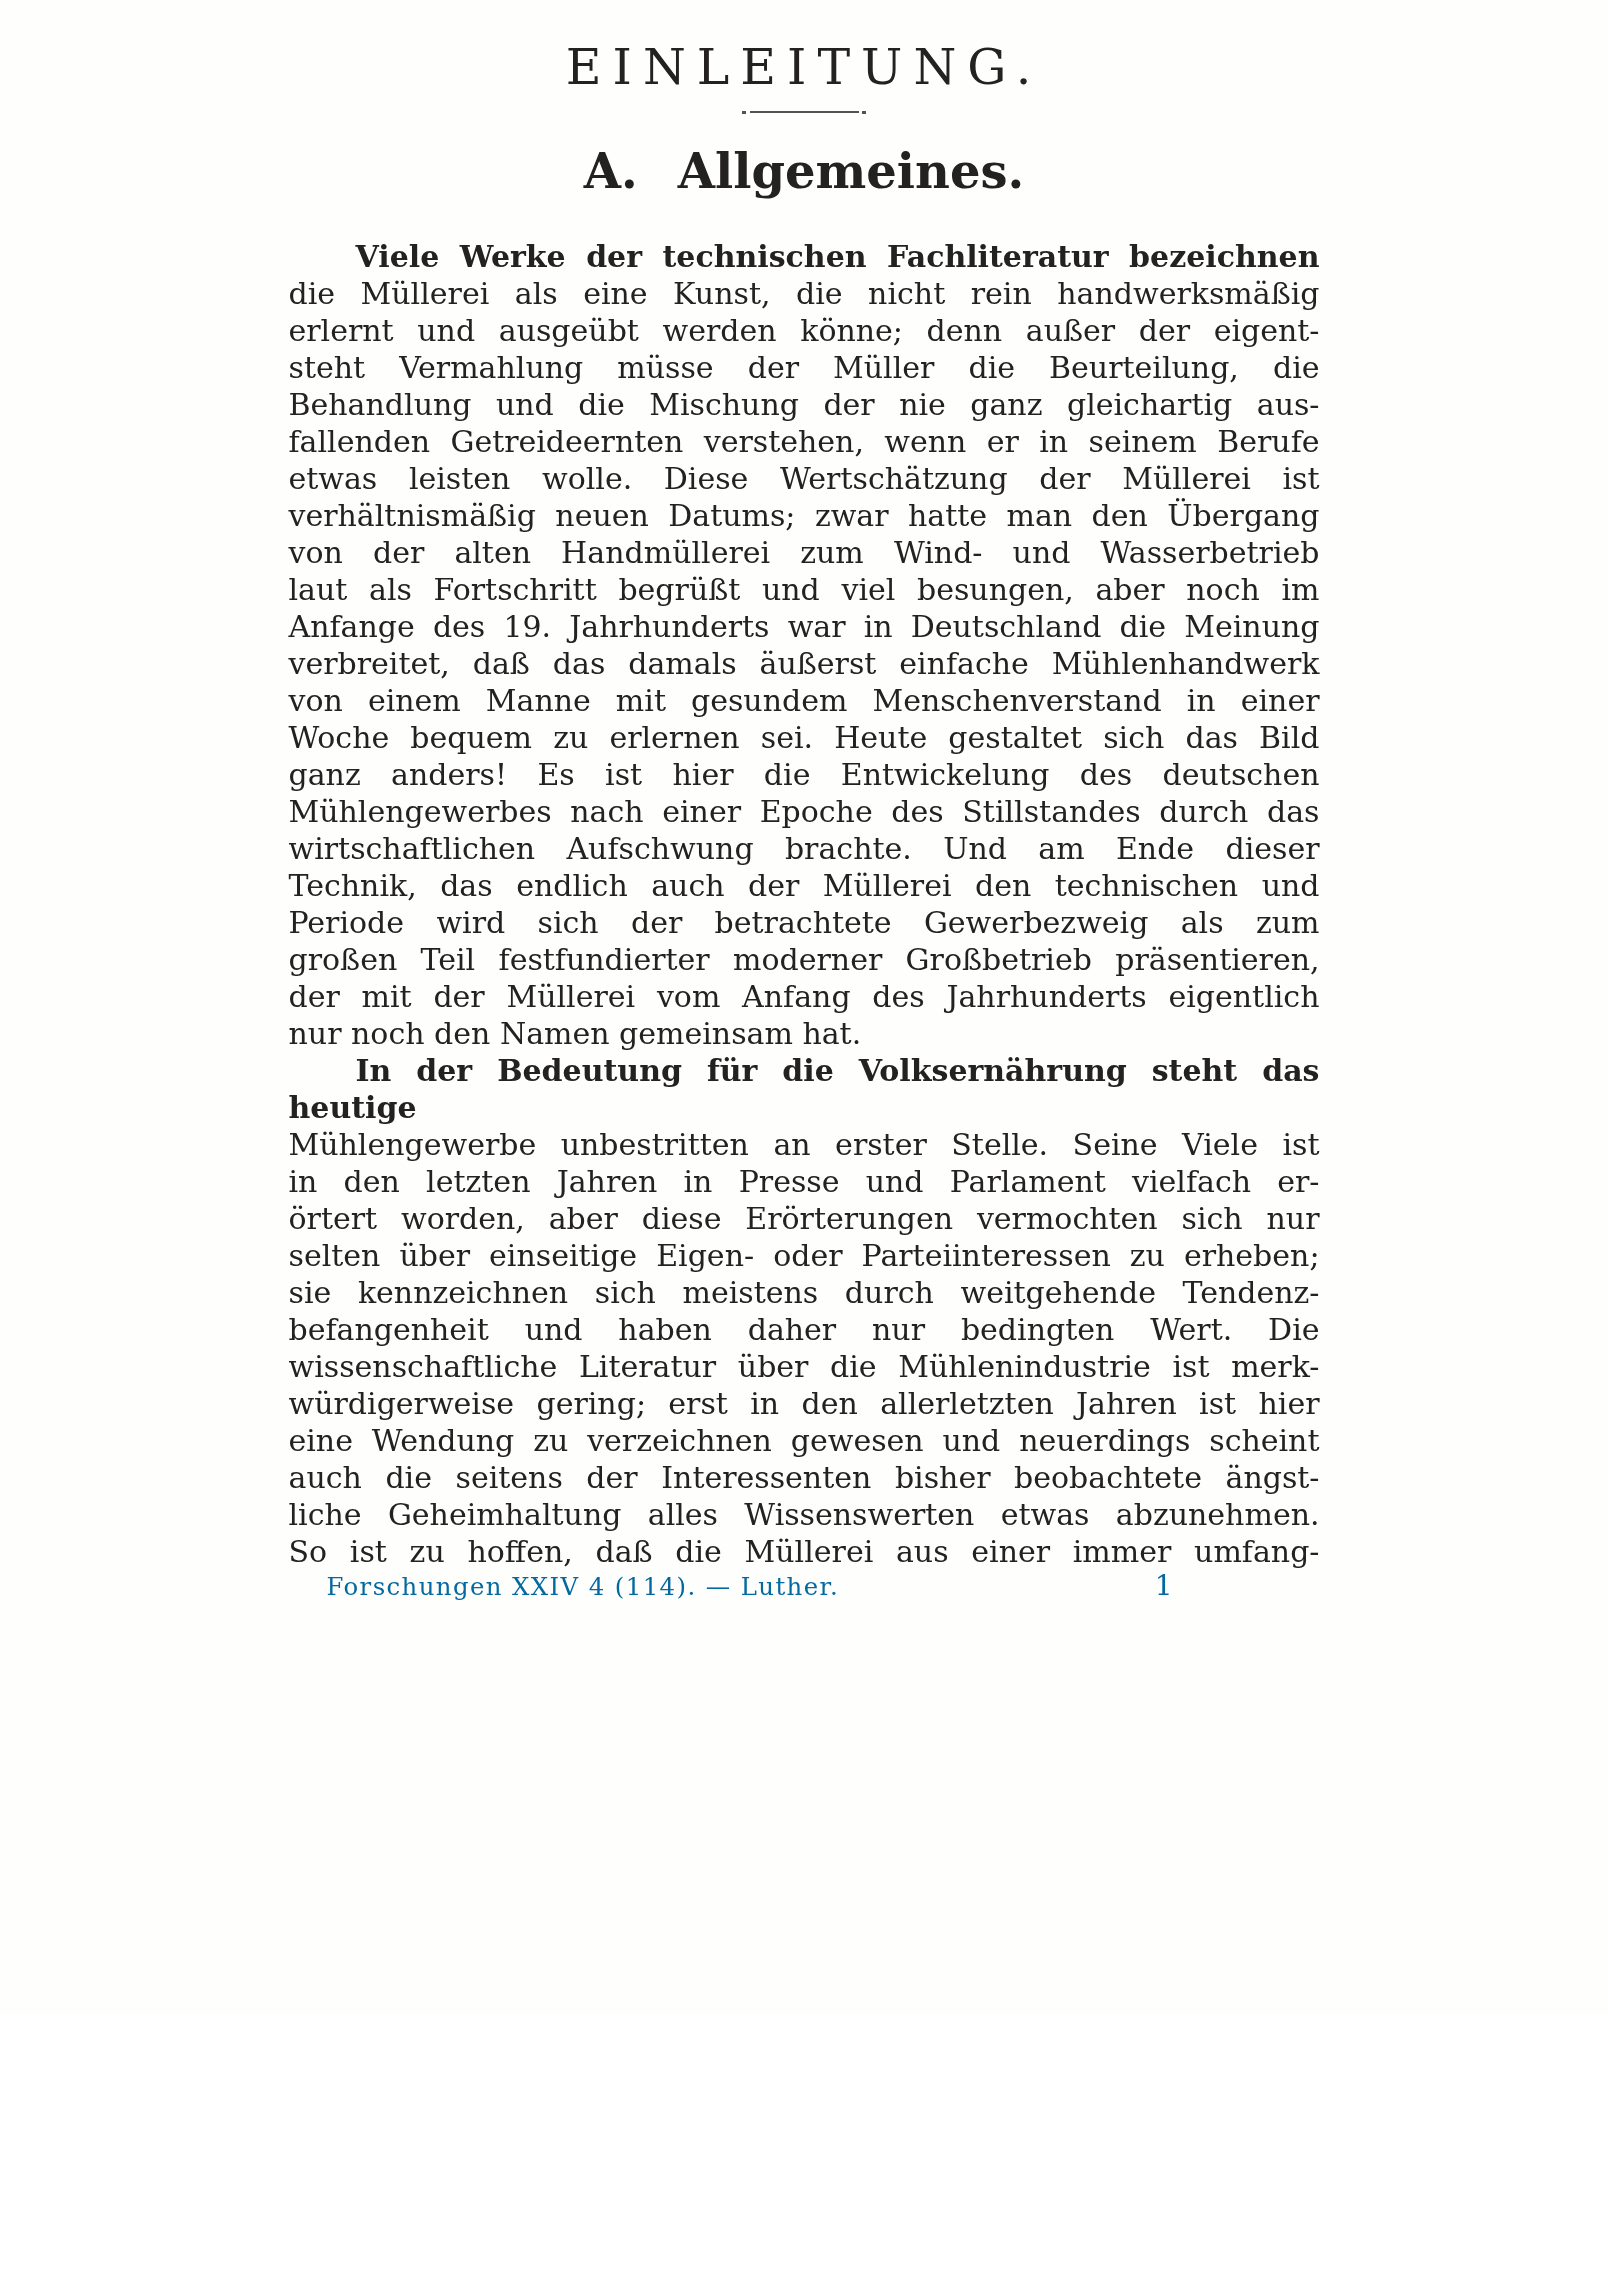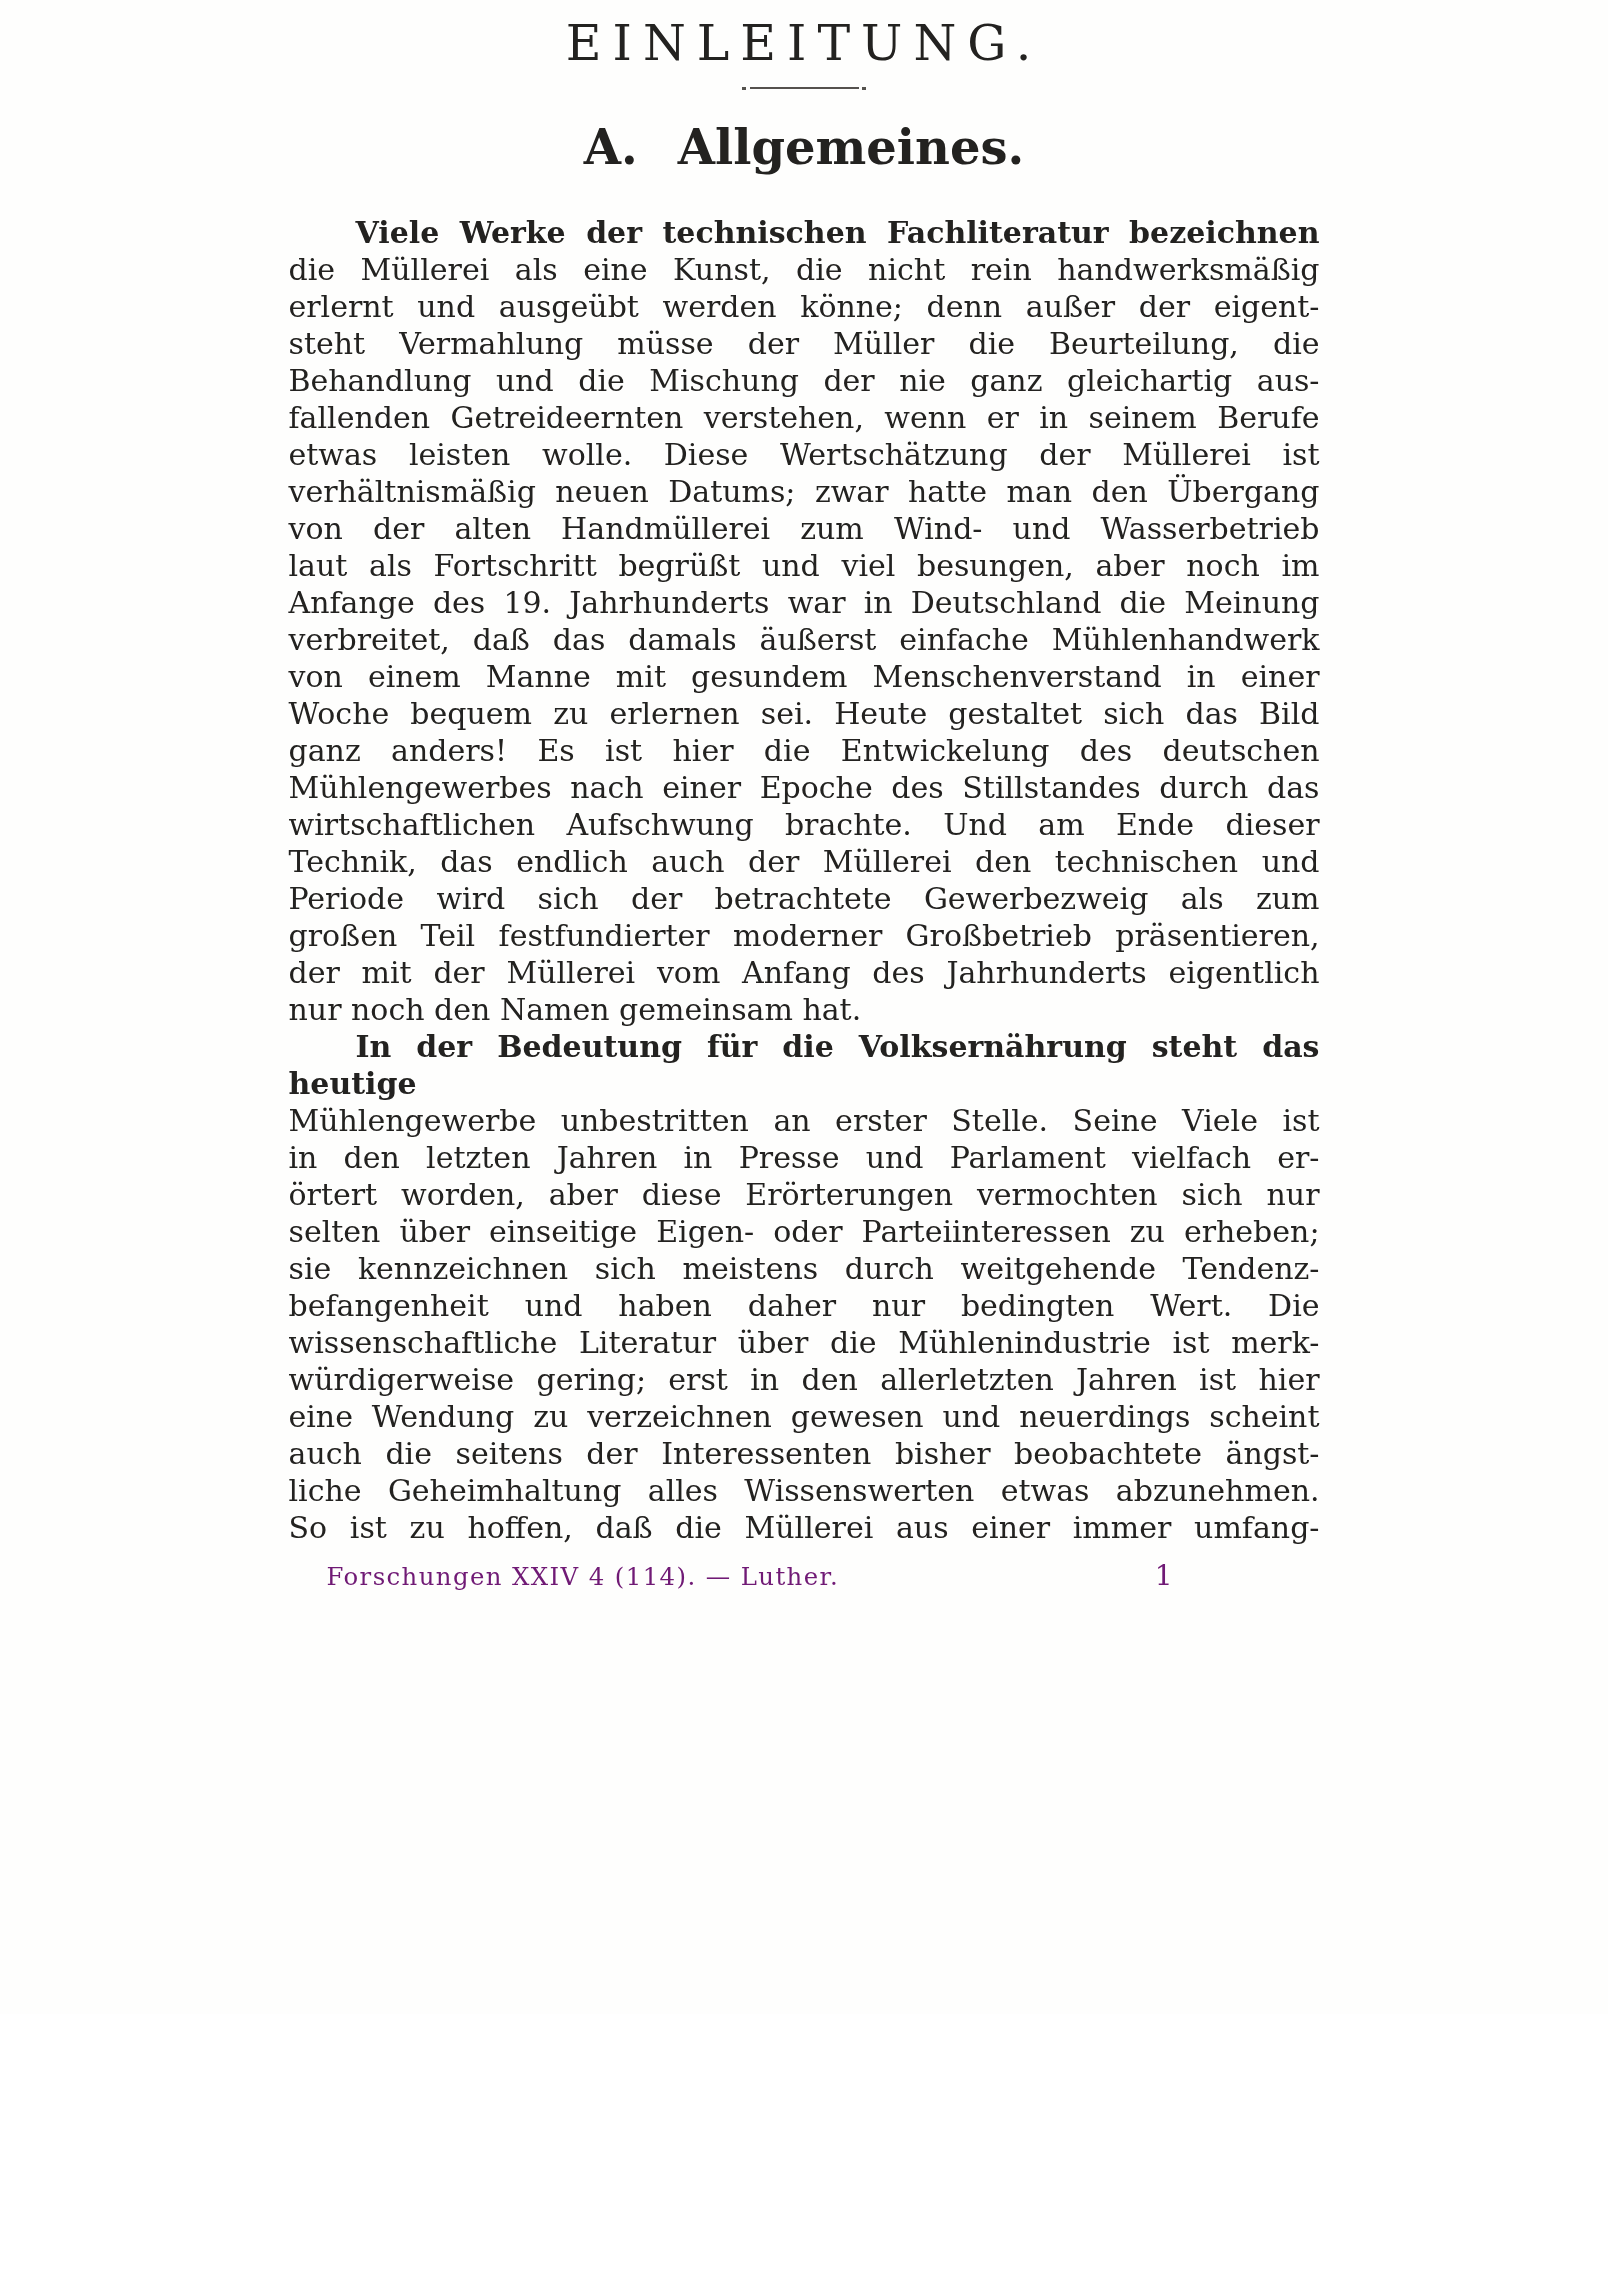--- a/index.html
+++ b/index.html
@@ -10,21 +10,21 @@
   .page {
     position: relative;
     width: 1608px;
     height: 2014px;
     margin: 0 auto;
     background: #fefefd;
     color: #1e1d1b;
     font-family: "DejaVu Serif", serif;
     overflow: hidden;
     box-sizing: border-box;
-    padding-top: 16px;
+    padding-top: 40px;
   }
   .content {
     width: 1031px;
     margin: 0 auto;
   }
   h1.doc-title {
     margin: 0;
     text-align: center;
     font-size: 49px;
     font-weight: 500;
@@ -73,27 +73,27 @@
     white-space: normal;
   }
   .body-text .line.indent {
     text-indent: 67px;
     font-weight: bold;
   }
   .body-text .line.end {
     text-align-last: left;
   }
   .page-footer {
-    margin-top: 14px;
+    margin-top: 0;
     display: flex;
     justify-content: space-between;
     align-items: baseline;
     font-size: 24.4px;
     line-height: 31px;
-    color: #701a75;
+    color: #0369a1;
   }
   .page-footer .signature {
     margin-left: 38px;
     letter-spacing: 1.4px;
   }
   .page-footer .page-number {
     margin-right: 147px;
     font-size: 28px;
   }
 </style>

